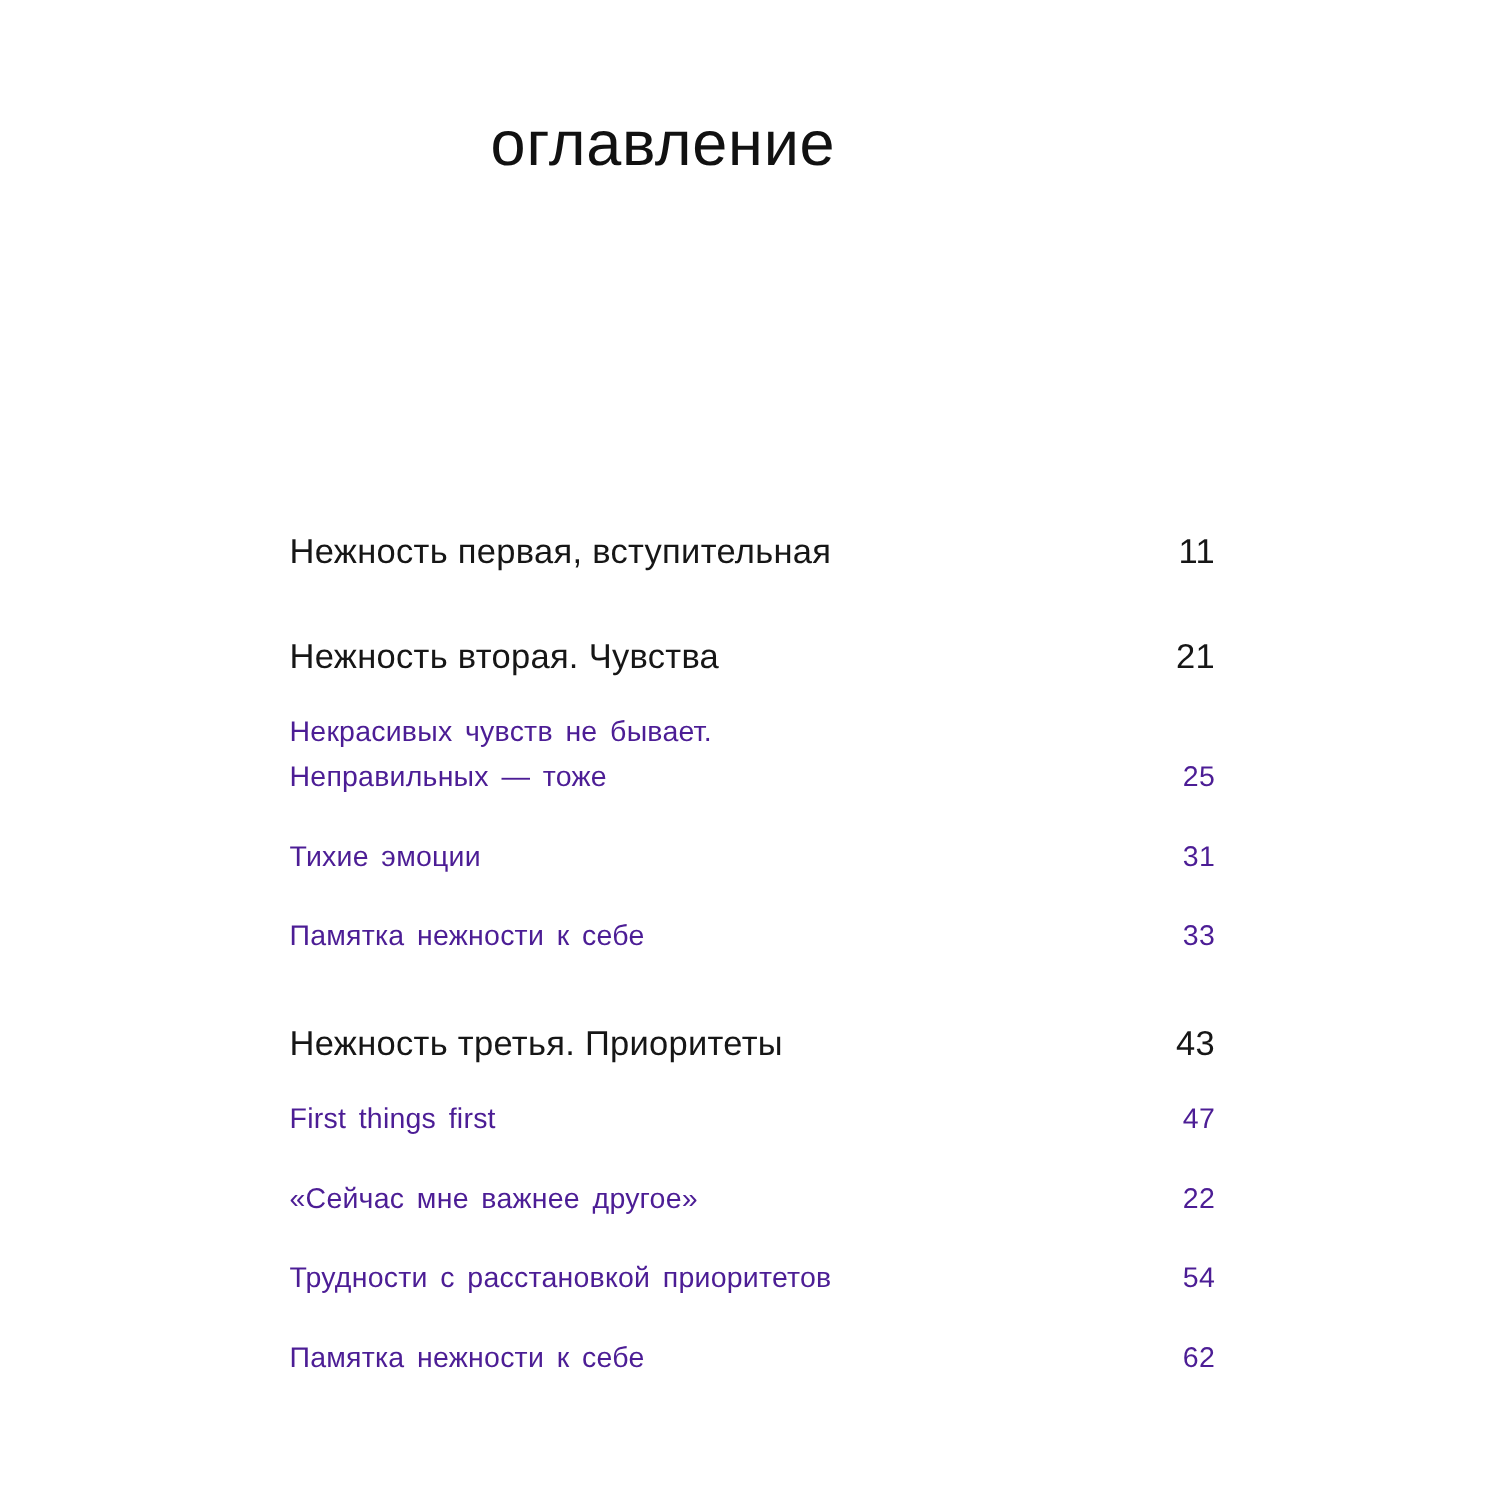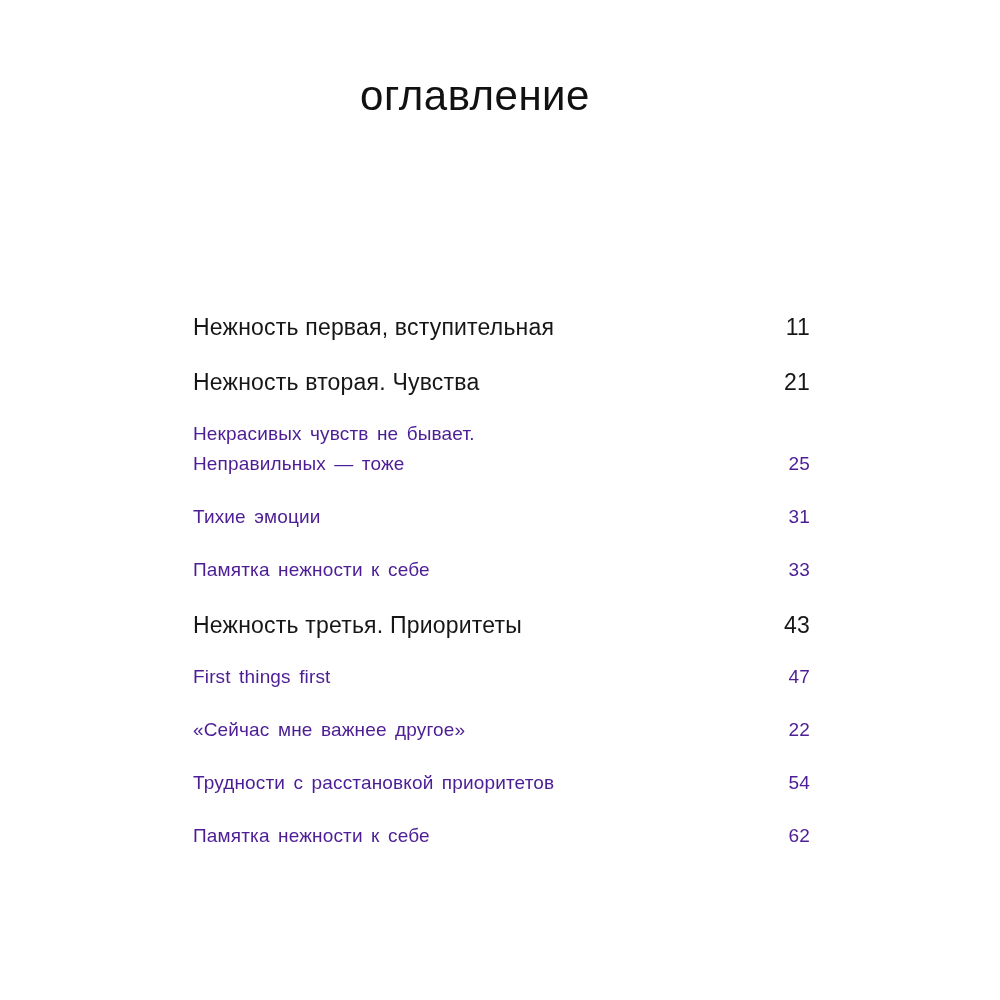--- a/index.html
+++ b/index.html
@@ -27,39 +27,38 @@
     position: absolute;
     top: 70px;
     left: 0;
     width: 884px;
     text-align: center;
     font-size: 42px;
     font-weight: 300;
     line-height: 52px;
     color: #111111;
     letter-spacing: 0.5px;
-    padding-left: 33px;
   }
 
   
   .toc-body {
     position: absolute;
     left: 193px;
-    top: 312px;
+    top: 352px;
     width: 617px;
   }
 
   .toc-group {
     margin: 0;
     padding: 0;
   }
 
   
   .toc-group + .toc-group {
-    margin-top: 25px;
+    margin-top: 40px;
   }
 
   .toc-row {
     display: flex;
     align-items: flex-end;
     justify-content: space-between;
     width: 100%;
   }
 
   .toc-label {

